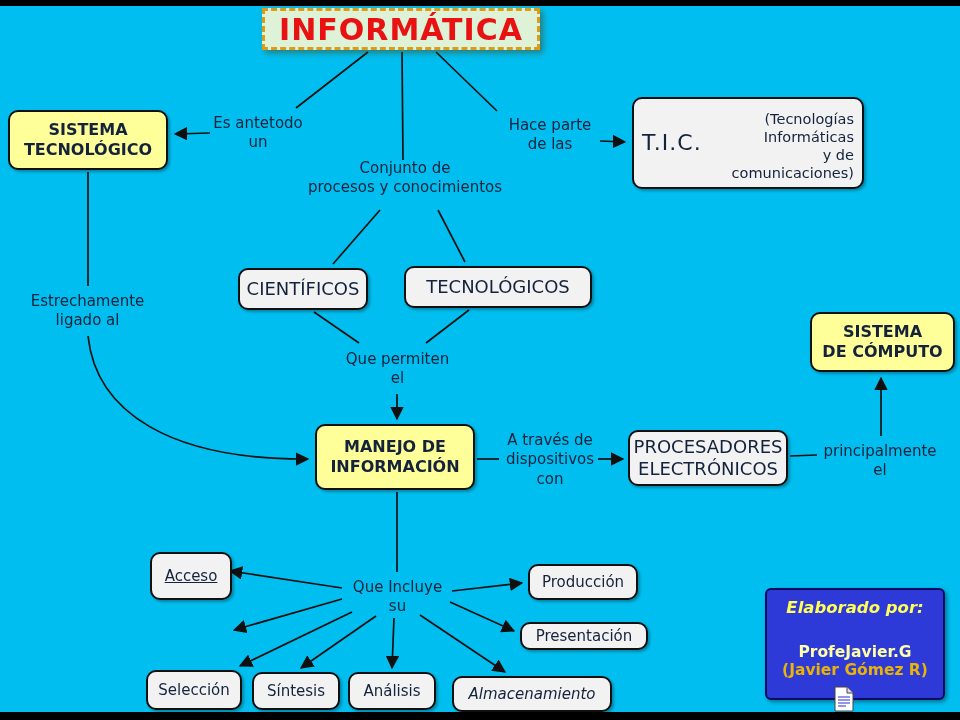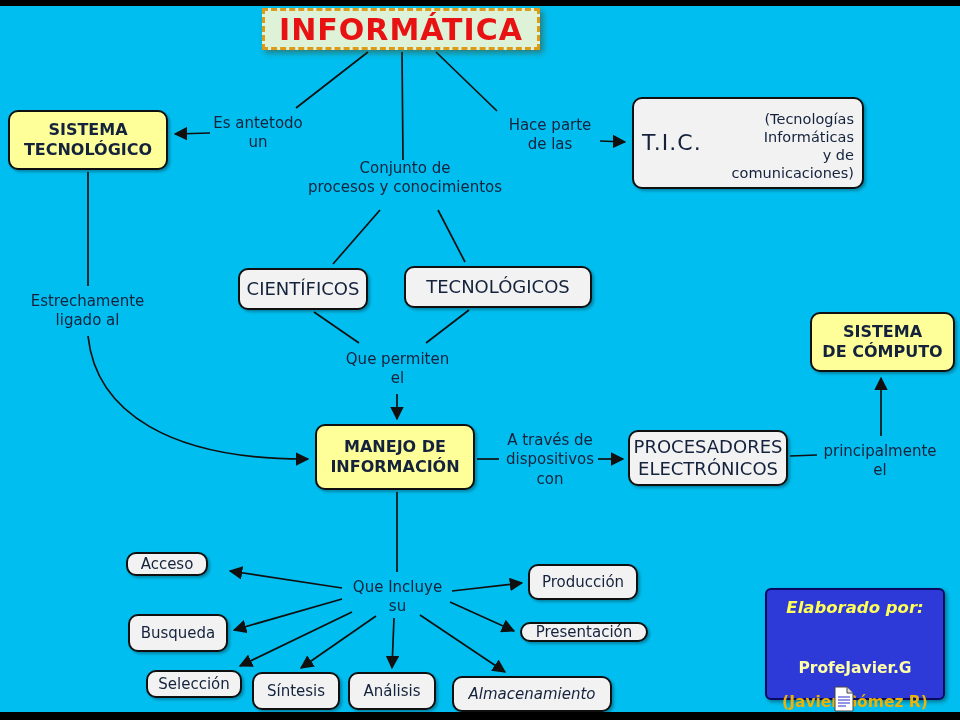--- a/index.html
+++ b/index.html
@@ -106,35 +106,34 @@
 
   <div class="node yellow" style="left:810px;top:312px;width:145px;height:60px;">SISTEMA
 DE CÓMPUTO</div>
 
   <div class="node caps" style="left:628px;top:430px;width:160px;height:56px;">PROCESADORES
 ELECTRÓNICOS</div>
 
   <div class="node yellow" style="left:315px;top:424px;width:160px;height:66px;">MANEJO DE
 INFORMACIÓN</div>
 
-  <div class="node" style="left:126px;top:552px;width:82px;height:24px;">Acceso</div>
+  <div class="node" style="left:150px;top:552px;width:82px;height:48px;text-decoration:underline;">Acceso</div>
 
-  <div class="node" style="left:128px;top:614px;width:100px;height:38px;">Busqueda</div>
 
-  <div class="node" style="left:146px;top:670px;width:96px;height:28px;">Selección</div>
+  <div class="node" style="left:146px;top:670px;width:96px;height:40px;">Selección</div>
 
   <div class="node" style="left:252px;top:672px;width:88px;height:38px;">Síntesis</div>
 
   <div class="node" style="left:348px;top:672px;width:88px;height:38px;">Análisis</div>
 
   <div class="node" style="left:452px;top:676px;width:160px;height:36px;font-style:italic;">Almacenamiento</div>
 
   <div class="node" style="left:528px;top:564px;width:110px;height:36px;">Producción</div>
 
-  <div class="node" style="left:520px;top:622px;width:128px;height:20px;">Presentación</div>
+  <div class="node" style="left:520px;top:622px;width:128px;height:28px;">Presentación</div>
 
   <div class="label" style="left:208px;top:110px;width:100px;height:46px;">Es antetodo
 un</div>
 
   <div class="label" style="left:502px;top:112px;width:96px;height:46px;">Hace parte
 de las</div>
 
   <div class="label" style="left:300px;top:155px;width:210px;height:46px;">Conjunto de
 procesos y conocimientos</div>
 
@@ -147,21 +146,21 @@
   <div class="label" style="left:500px;top:428px;width:100px;height:64px;">A través de
 dispositivos
 con</div>
 
   <div class="label" style="left:815px;top:438px;width:130px;height:46px;">principalmente
 el</div>
 
   <div class="label" style="left:345px;top:574px;width:105px;height:46px;">Que Incluye
 su</div>
 
-  <div class="credit" style="left:765px;top:588px;width:180px;height:112px;gap:16px;">
+  <div class="credit" style="left:765px;top:588px;width:180px;height:112px;">
     <span class="heading">Elaborado por:</span>
     <span class="author">ProfeJavier.G</span>
     <span class="author-alt">(Javier Gómez R)</span>
   </div>
 
   <svg class="doc-icon" style="left:834px;top:686px;" width="20" height="26" viewBox="0 0 20 26">
     <path d="M1 1 h12 l6 6 v18 h-18 z" fill="#ffffff" stroke="#444" stroke-width="1"></path>
     <path d="M13 1 v6 h6" fill="#dddddd" stroke="#444" stroke-width="1"></path>
     <line x1="4" y1="11" x2="16" y2="11" stroke="#2a2ad0" stroke-width="1"></line>
     <line x1="4" y1="14" x2="16" y2="14" stroke="#2a2ad0" stroke-width="1"></line>

